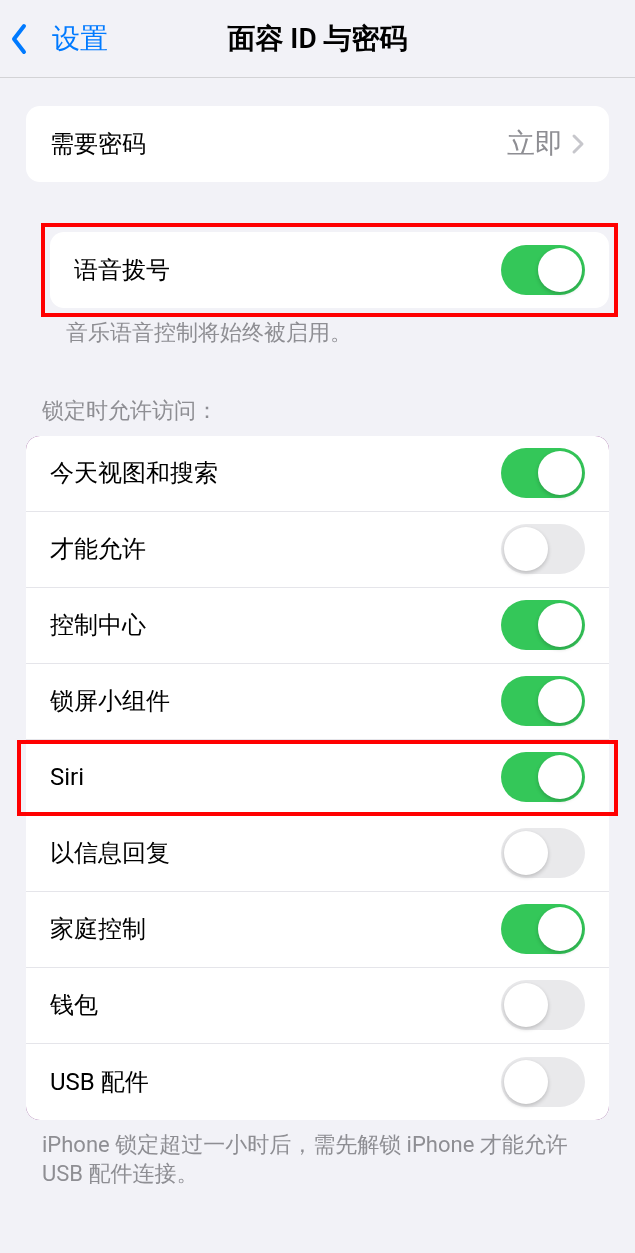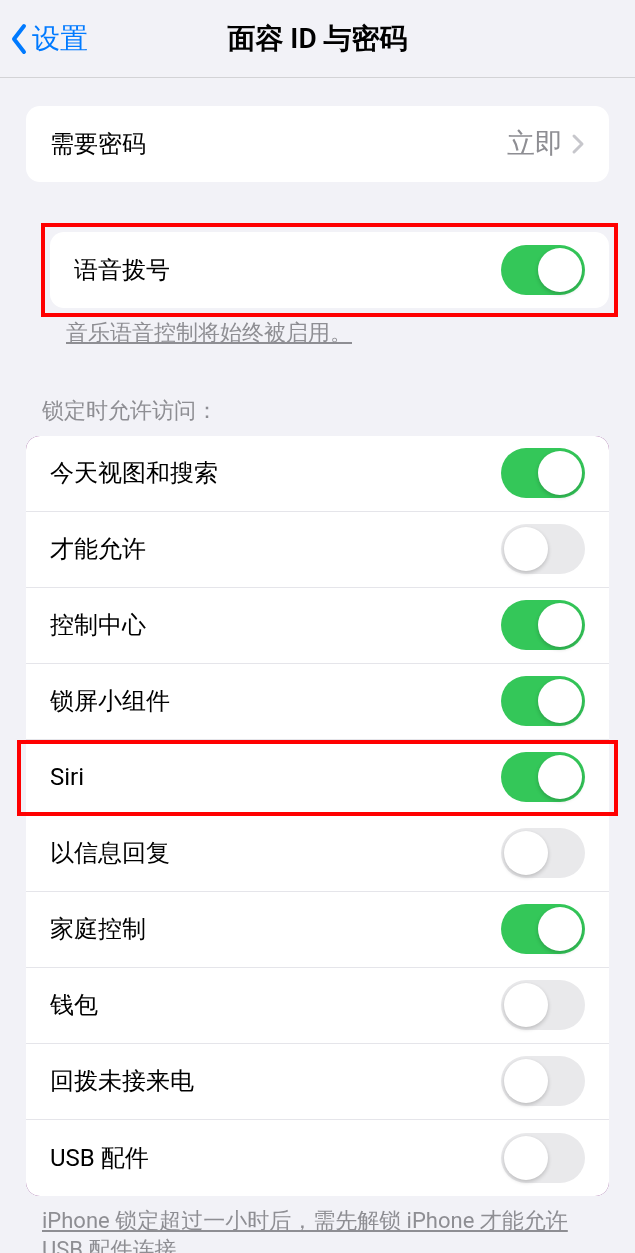--- a/index.html
+++ b/index.html
@@ -20,20 +20,21 @@
       align-items: center;
       position: relative;
       background: #f2f2f7;
       border-bottom: 1px solid #d3d3d6;
     }
     .back-button {
       display: flex;
       align-items: center;
       padding-left: 10px;
       cursor: pointer;
+      gap: 20px;
     }
     .chevron-left {
       width: 18px;
       height: 32px;
     }
     .back-label {
       color: #007aff;
       font-size: 28px;
       margin-left: 4px;
     }
@@ -80,21 +81,20 @@
     }
     .chevron-right {
       width: 14px;
       height: 22px;
     }
     .footer-text {
       font-size: 22px;
       color: #8e8e93;
       padding: 10px 42px 0 42px;
       line-height: 1.35;
-      text-decoration: underline;
     }
     .section-header {
       font-size: 22px;
       color: #8e8e93;
       padding: 0 42px 10px 42px;
     }
     .toggle {
       width: 84px;
       height: 50px;
       border-radius: 25px;
@@ -241,26 +241,20 @@
           <div class="toggle on">
             <div class="toggle-knob"></div>
           </div>
         </div>
         <div class="row">
           <span class="row-label">钱包</span>
           <div class="toggle off">
             <div class="toggle-knob"></div>
           </div>
         </div>
-        <div class="row">
-          <span class="row-label">回拨未接来电</span>
-          <div class="toggle off">
-            <div class="toggle-knob"></div>
-          </div>
-        </div>
         <div class="row" style="border-bottom-left-radius: 14px; border-bottom-right-radius: 14px; border-bottom: none; gap: 20px;">
           <span class="row-label">USB 配件</span>
           <div class="toggle off">
             <div class="toggle-knob"></div>
           </div>
         </div>
       </div>
     <div class="footer-text">iPhone 锁定超过一小时后，需先解锁 iPhone 才能允许 USB 配件连接。</div>
   </div>
 

